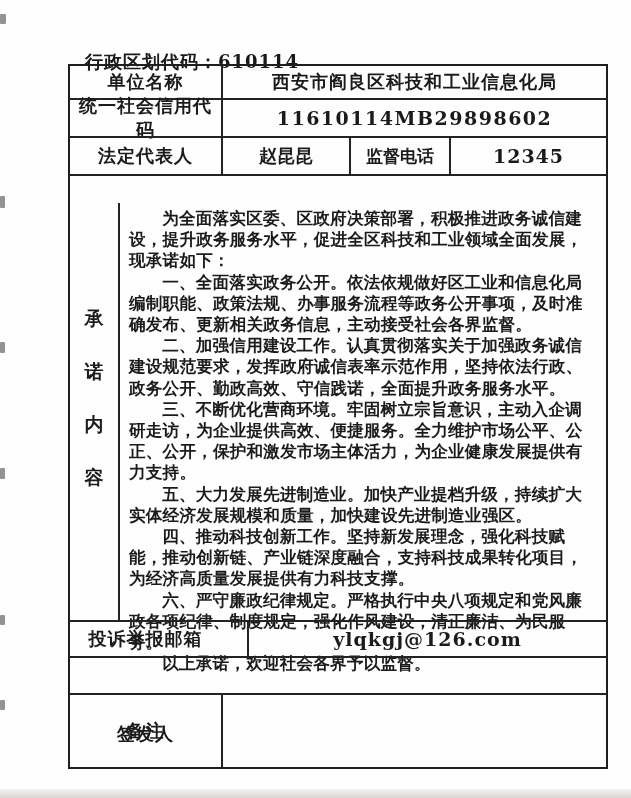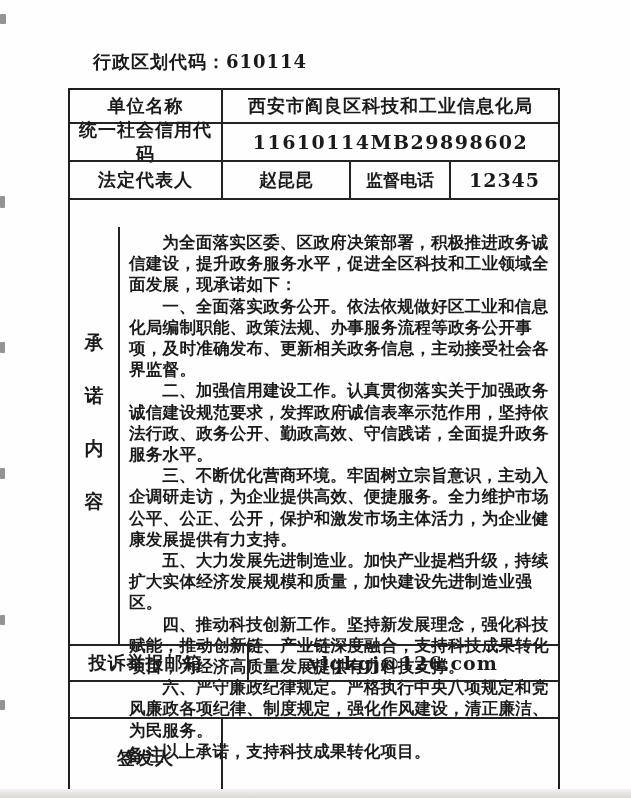--- a/index.html
+++ b/index.html
@@ -11,25 +11,25 @@
     position:relative;
     overflow:hidden;
   }
   .page{position:absolute;inset:0;background:#fefefe;}
   .doc-title{
     position:absolute;top:10px;left:0;width:100%;
     text-align:center;font-size:28px;font-weight:bold;
     letter-spacing:3px;margin:0;color:#141414;
   }
   .admin-code{
-    position:absolute;left:93px;top:50px;
+    position:absolute;left:85px;top:50px;
     font-size:18px;font-weight:600;letter-spacing:1px;color:#1a1a1a;
   }
   .doc-table{
-    position:absolute;left:68px;top:88px;width:492px;height:705px;
+    position:absolute;left:68px;top:64px;width:540px;height:705px;
     border:2.5px solid #1f1f1f;
     box-sizing:border-box;
     display:flex;flex-direction:column;
     font-size:18px;font-weight:600;
   }
   .row{display:flex;box-sizing:border-box;}
   .row + .row{border-top:2px solid #232323;}
   .cell{
     box-sizing:border-box;
     display:flex;align-items:center;justify-content:center;
@@ -114,21 +114,21 @@
         <span>容</span>
       </div>
       <div class="cell c-commit-body">
         <p>为全面落实区委、区政府决策部署，积极推进政务诚信建设，提升政务服务水平，促进全区科技和工业领域全面发展，现承诺如下：</p>
         <p>一、全面落实政务公开。依法依规做好区工业和信息化局编制职能、政策法规、办事服务流程等政务公开事项，及时准确发布、更新相关政务信息，主动接受社会各界监督。</p>
         <p>二、加强信用建设工作。认真贯彻落实关于加强政务诚信建设规范要求，发挥政府诚信表率示范作用，坚持依法行政、政务公开、勤政高效、守信践诺，全面提升政务服务水平。</p>
         <p>三、不断优化营商环境。牢固树立宗旨意识，主动入企调研走访，为企业提供高效、便捷服务。全力维护市场公平、公正、公开，保护和激发市场主体活力，为企业健康发展提供有力支持。</p>
         <p>五、大力发展先进制造业。加快产业提档升级，持续扩大实体经济发展规模和质量，加快建设先进制造业强区。</p>
         <p>四、推动科技创新工作。坚持新发展理念，强化科技赋能，推动创新链、产业链深度融合，支持科技成果转化项目，为经济高质量发展提供有力科技支撑。</p>
         <p>六、严守廉政纪律规定。严格执行中央八项规定和党风廉政各项纪律、制度规定，强化作风建设，清正廉洁、为民服务。</p>
-        <p>以上承诺，支持科技成果转化项目。</p>
+        <p>以上承诺，欢迎社会各界予以监督。</p>
       </div>
     </div>
 
     <div class="row r-email">
       <div class="cell c-label">投诉举报邮箱</div>
       <div class="cell c-value latin-value">ylqkgj@126.com</div>
     </div>
 
 
     <div class="row r-sign">

